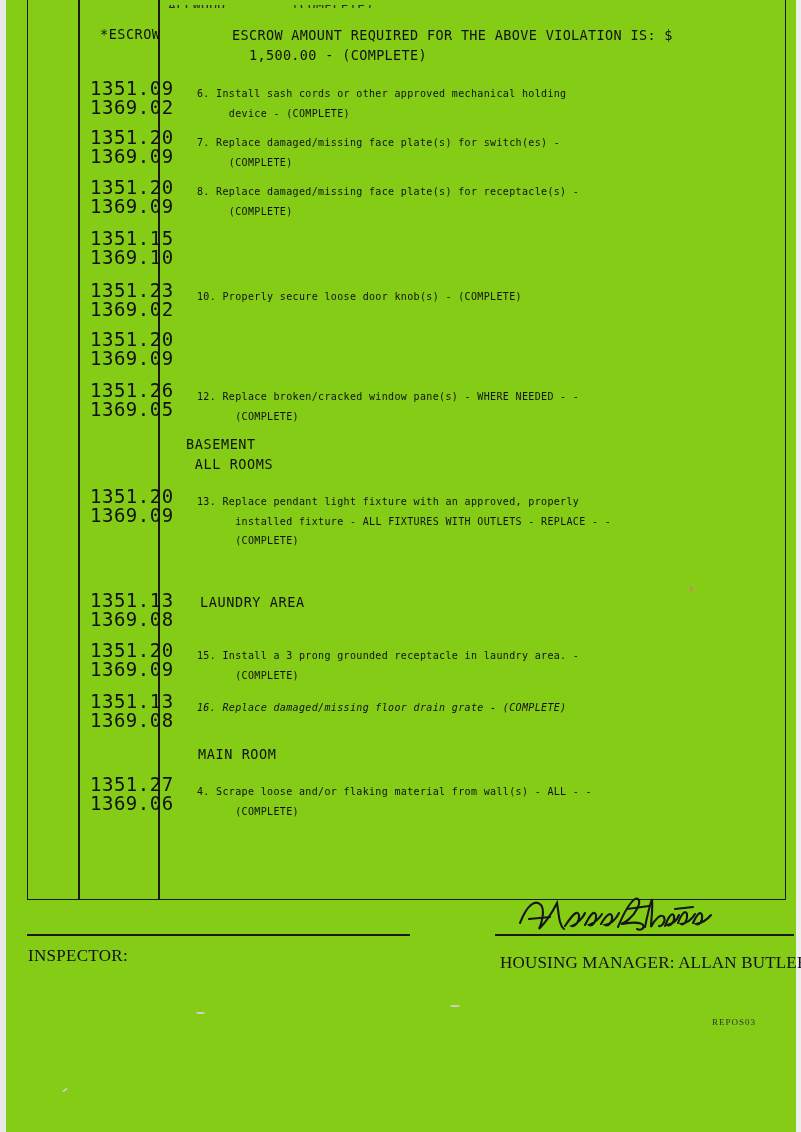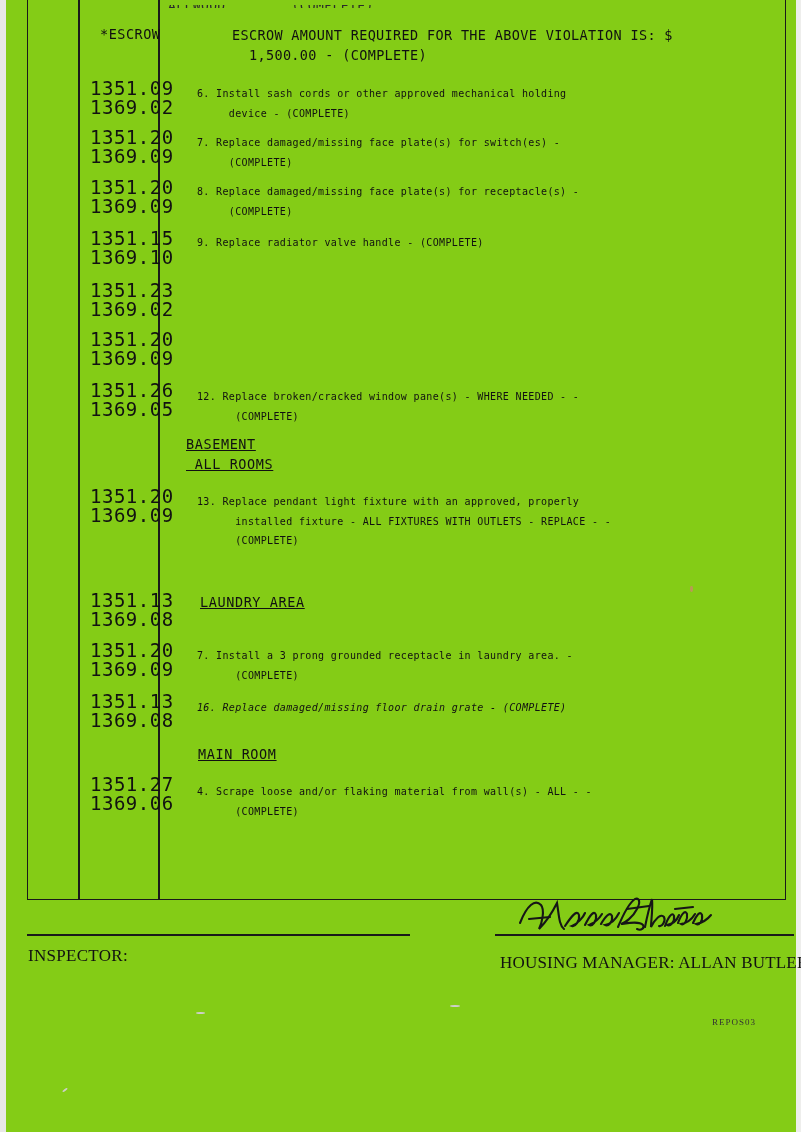--- a/index.html
+++ b/index.html
@@ -109,21 +109,20 @@
     white-space: pre-wrap;
   }
 
   .section-head {
     position: absolute;
     font-size: 13.5px;
     line-height: 19.5px;
     letter-spacing: 0.6px;
     white-space: pre;
     color: #111;
-    text-decoration: underline;
   }
 
   
   .inspector-rule {
     position: absolute;
     left: 27px;
     top: 934px;
     width: 383px;
     height: 1.6px;
     background: #1a1a1a;
@@ -221,24 +220,24 @@
   <div class="text" style="top:133px;">7. Replace damaged/missing face plate(s) for switch(es) -
      (COMPLETE)</div>
 
   <div class="code" style="top:178px;">1351.20
 1369.09</div>
   <div class="text" style="top:182px;">8. Replace damaged/missing face plate(s) for receptacle(s) -
      (COMPLETE)</div>
 
   <div class="code" style="top:229px;">1351.15
 1369.10</div>
-  <div class="text" style="top:233px;">9. Replace radiator valve handle - (COMPLETE)</div>
 
   <div class="code" style="top:281px;">1351.23
 1369.02</div>
+  <div class="text" style="top:287px;">10. Properly secure loose door knob(s) - (COMPLETE)</div>
 
   <div class="code" style="top:330px;">1351.20
 1369.09</div>
 
   <div class="code" style="top:381px;">1351.26
 1369.05</div>
   <div class="text" style="top:387px;">12. Replace broken/cracked window pane(s) - WHERE NEEDED - -
       (COMPLETE)</div>
 
   <div class="section-head" style="left:186px; top:435px;">BASEMENT
@@ -250,21 +249,21 @@
       installed fixture - ALL FIXTURES WITH OUTLETS - REPLACE - -
       (COMPLETE)</div>
 
   <div class="section-head" style="left:200px; top:557px;margin-top:36px;">LAUNDRY AREA</div>
 
   <div class="code" style="top:591px;">1351.13
 1369.08</div>
 
   <div class="code" style="top:641px;">1351.20
 1369.09</div>
-  <div class="text" style="top:646px;">7. Install a 3 prong grounded receptacle in laundry area. -
+  <div class="text" style="top:646px;">15. Install a 3 prong grounded receptacle in laundry area. -
       (COMPLETE)</div>
 
   <div class="code" style="top:692px;">1351.13
 1369.08</div>
   <div class="text" style="top:698px;font-style:italic;">16. Replace damaged/missing floor drain grate - (COMPLETE)</div>
 
   <div class="section-head" style="left:198px; top:745px;">MAIN ROOM</div>
 
   <div class="code" style="top:775px;">1351.27
 1369.06</div>

